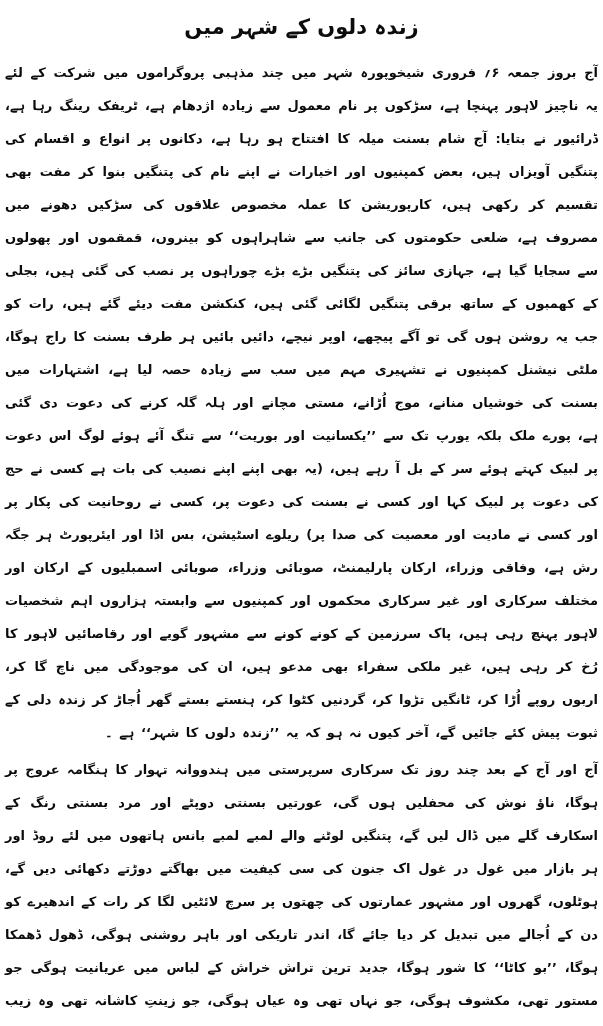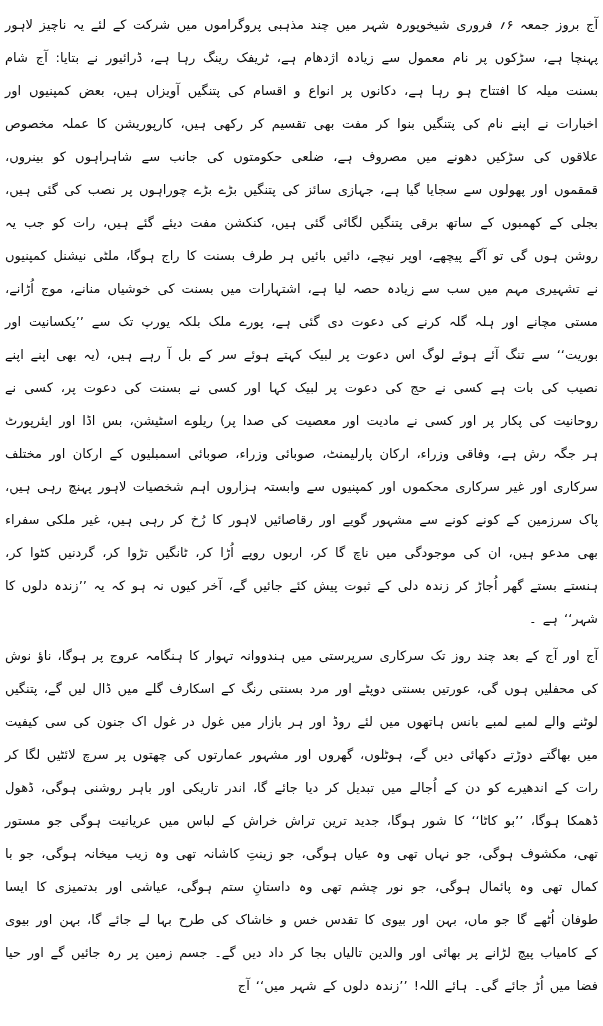--- a/index.html
+++ b/index.html
@@ -32,24 +32,26 @@
   }
   .para {
     direction: rtl;
     unicode-bidi: embed;
     text-align: justify;
     font-size: 13px;
     line-height: 33px;
     margin: 0 0 4px 0;
     word-spacing: 2px;
     color: #0c0c0c;
+    font-weight: bold;
   }
 </style>
 </head>
 <body>
 
 <div class="page">
+  <h1 class="title">زندہ دلوں کے شہر میں</h1>
 
   <p class="para">آج بروز جمعہ ۶؍ فروری شیخوپورہ شہر میں چند مذہبی پروگراموں میں شرکت کے لئے یہ ناچیز لاہور پہنچا ہے، سڑکوں پر نام معمول سے زیادہ اژدھام ہے، ٹریفک رینگ رہا ہے، ڈرائیور نے بتایا: آج شام بسنت میلہ کا افتتاح ہو رہا ہے، دکانوں پر انواع و اقسام کی پتنگیں آویزاں ہیں، بعض کمپنیوں اور اخبارات نے اپنے نام کی پتنگیں بنوا کر مفت بھی تقسیم کر رکھی ہیں، کارپوریشن کا عملہ مخصوص علاقوں کی سڑکیں دھونے میں مصروف ہے، ضلعی حکومتوں کی جانب سے شاہراہوں کو بینروں، قمقموں اور پھولوں سے سجایا گیا ہے، جہازی سائز کی پتنگیں بڑے بڑے چوراہوں پر نصب کی گئی ہیں، بجلی کے کھمبوں کے ساتھ برقی پتنگیں لگائی گئی ہیں، کنکشن مفت دیئے گئے ہیں، رات کو جب یہ روشن ہوں گی تو آگے پیچھے، اوپر نیچے، دائیں بائیں ہر طرف بسنت کا راج ہوگا، ملٹی نیشنل کمپنیوں نے تشہیری مہم میں سب سے زیادہ حصہ لیا ہے، اشتہارات میں بسنت کی خوشیاں منانے، موج اُڑانے، مستی مچانے اور ہلہ گلہ کرنے کی دعوت دی گئی ہے، پورے ملک بلکہ یورپ تک سے ’’یکسانیت اور بوریت‘‘ سے تنگ آئے ہوئے لوگ اس دعوت پر لبیک کہتے ہوئے سر کے بل آ رہے ہیں، (یہ بھی اپنے اپنے نصیب کی بات ہے کسی نے حج کی دعوت پر لبیک کہا اور کسی نے بسنت کی دعوت پر، کسی نے روحانیت کی پکار پر اور کسی نے مادیت اور معصیت کی صدا پر) ریلوے اسٹیشن، بس اڈا اور ایئرپورٹ ہر جگہ رش ہے، وفاقی وزراء، ارکان پارلیمنٹ، صوبائی وزراء، صوبائی اسمبلیوں کے ارکان اور مختلف سرکاری اور غیر سرکاری محکموں اور کمپنیوں سے وابستہ ہزاروں اہم شخصیات لاہور پہنچ رہی ہیں، پاک سرزمین کے کونے کونے سے مشہور گویے اور رقاصائیں لاہور کا رُخ کر رہی ہیں، غیر ملکی سفراء بھی مدعو ہیں، ان کی موجودگی میں ناچ گا کر، اربوں روپے اُڑا کر، ٹانگیں تڑوا کر، گردنیں کٹوا کر، ہنستے بستے گھر اُجاڑ کر زندہ دلی کے ثبوت پیش کئے جائیں گے، آخر کیوں نہ ہو کہ یہ ’’زندہ دلوں کا شہر‘‘ ہے ۔</p>
 
   <p class="para">آج اور آج کے بعد چند روز تک سرکاری سرپرستی میں ہندووانہ تہوار کا ہنگامہ عروج پر ہوگا، ناؤ نوش کی محفلیں ہوں گی، عورتیں بسنتی دوپٹے اور مرد بسنتی رنگ کے اسکارف گلے میں ڈال لیں گے، پتنگیں لوٹنے والے لمبے لمبے بانس ہاتھوں میں لئے روڈ اور ہر بازار میں غول در غول اک جنون کی سی کیفیت میں بھاگتے دوڑتے دکھائی دیں گے، ہوٹلوں، گھروں اور مشہور عمارتوں کی چھتوں پر سرچ لائٹیں لگا کر رات کے اندھیرے کو دن کے اُجالے میں تبدیل کر دیا جائے گا، اندر تاریکی اور باہر روشنی ہوگی، ڈھول ڈھمکا ہوگا، ’’بو کاٹا‘‘ کا شور ہوگا، جدید ترین تراش خراش کے لباس میں عریانیت ہوگی جو مستور تھی، مکشوف ہوگی، جو نہاں تھی وہ عیاں ہوگی، جو زینتِ کاشانہ تھی وہ زیب میخانہ ہوگی، جو با کمال تھی وہ پائمال ہوگی، جو نور چشم تھی وہ داستانِ ستم ہوگی، عیاشی اور بدتمیزی کا ایسا طوفان اُٹھے گا جو ماں، بہن اور بیوی کا تقدس خس و خاشاک کی طرح بہا لے جائے گا، بہن اور بیوی کے کامیاب پیچ لڑانے پر بھائی اور والدین تالیاں بجا کر داد دیں گے۔ جسم زمین پر رہ جائیں گے اور حیا فضا میں اُڑ جائے گی۔ ہائے اللہ! ’’زندہ دلوں کے شہر میں‘‘ آج</p>
 
 </div>
 
 </body></html>

